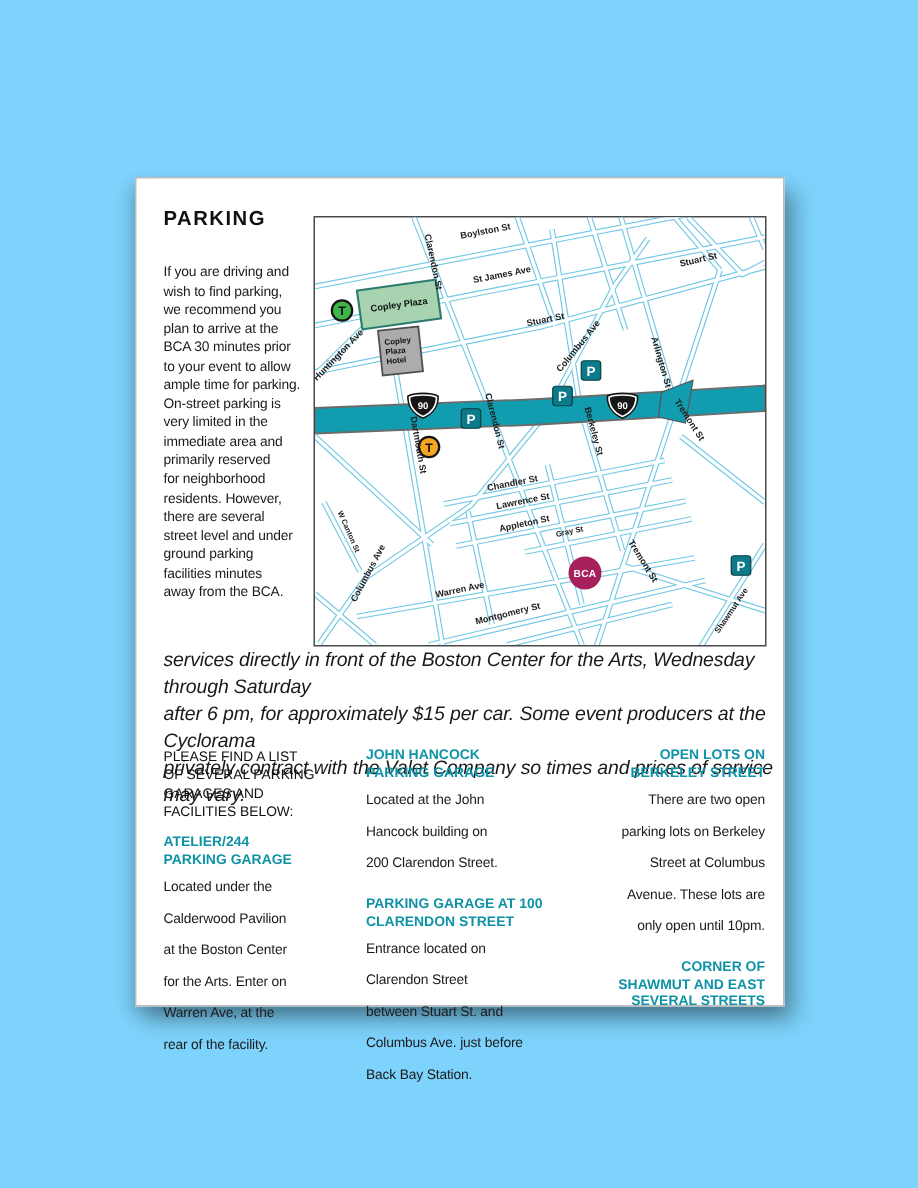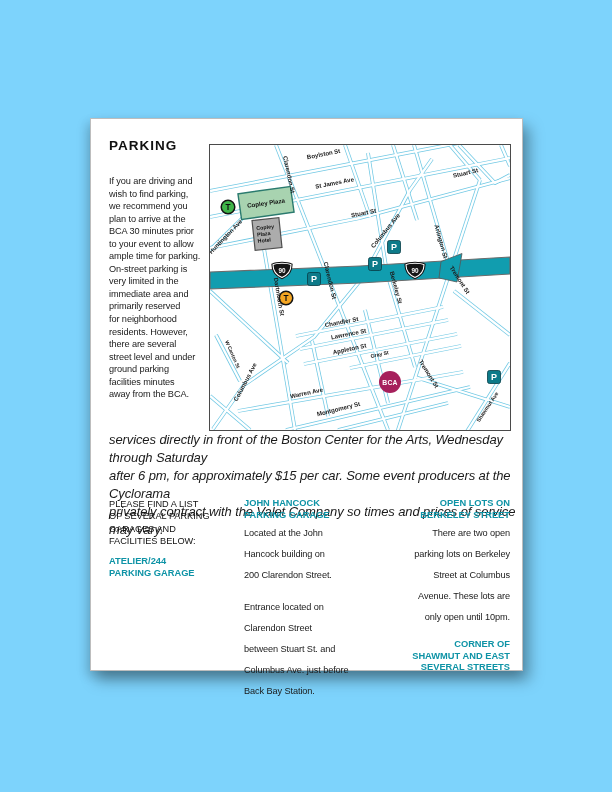--- a/index.html
+++ b/index.html
@@ -201,28 +201,36 @@
 
     <div class="cols">
 
       <div class="col col1">
         <p class="caps">PLEASE FIND A LIST
 OF SEVERAL PARKING
 GARAGES AND
 FACILITIES BELOW:</p>
         <p class="lh">ATELIER/244
 PARKING GARAGE</p>
+        <p class="lb">Located under the
+Calderwood Pavilion
+at the Boston Center
+for the Arts. Enter on
+Warren Ave, at the
+rear of the facility.</p>
       </div>
 
       <div class="col col2">
         <p class="lh">JOHN HANCOCK
 PARKING GARAGE</p>
         <p class="lb">Located at the John
 Hancock building on
 200 Clarendon Street.</p>
+        <p class="lh">PARKING GARAGE AT 100
+CLARENDON STREET</p>
         <p class="lb">Entrance located on
 Clarendon Street
 between Stuart St. and
 Columbus Ave. just before
 Back Bay Station.</p>
       </div>
 
       <div class="col col3">
         <p class="lh">OPEN LOTS ON
 BERKELEY STREET</p>

